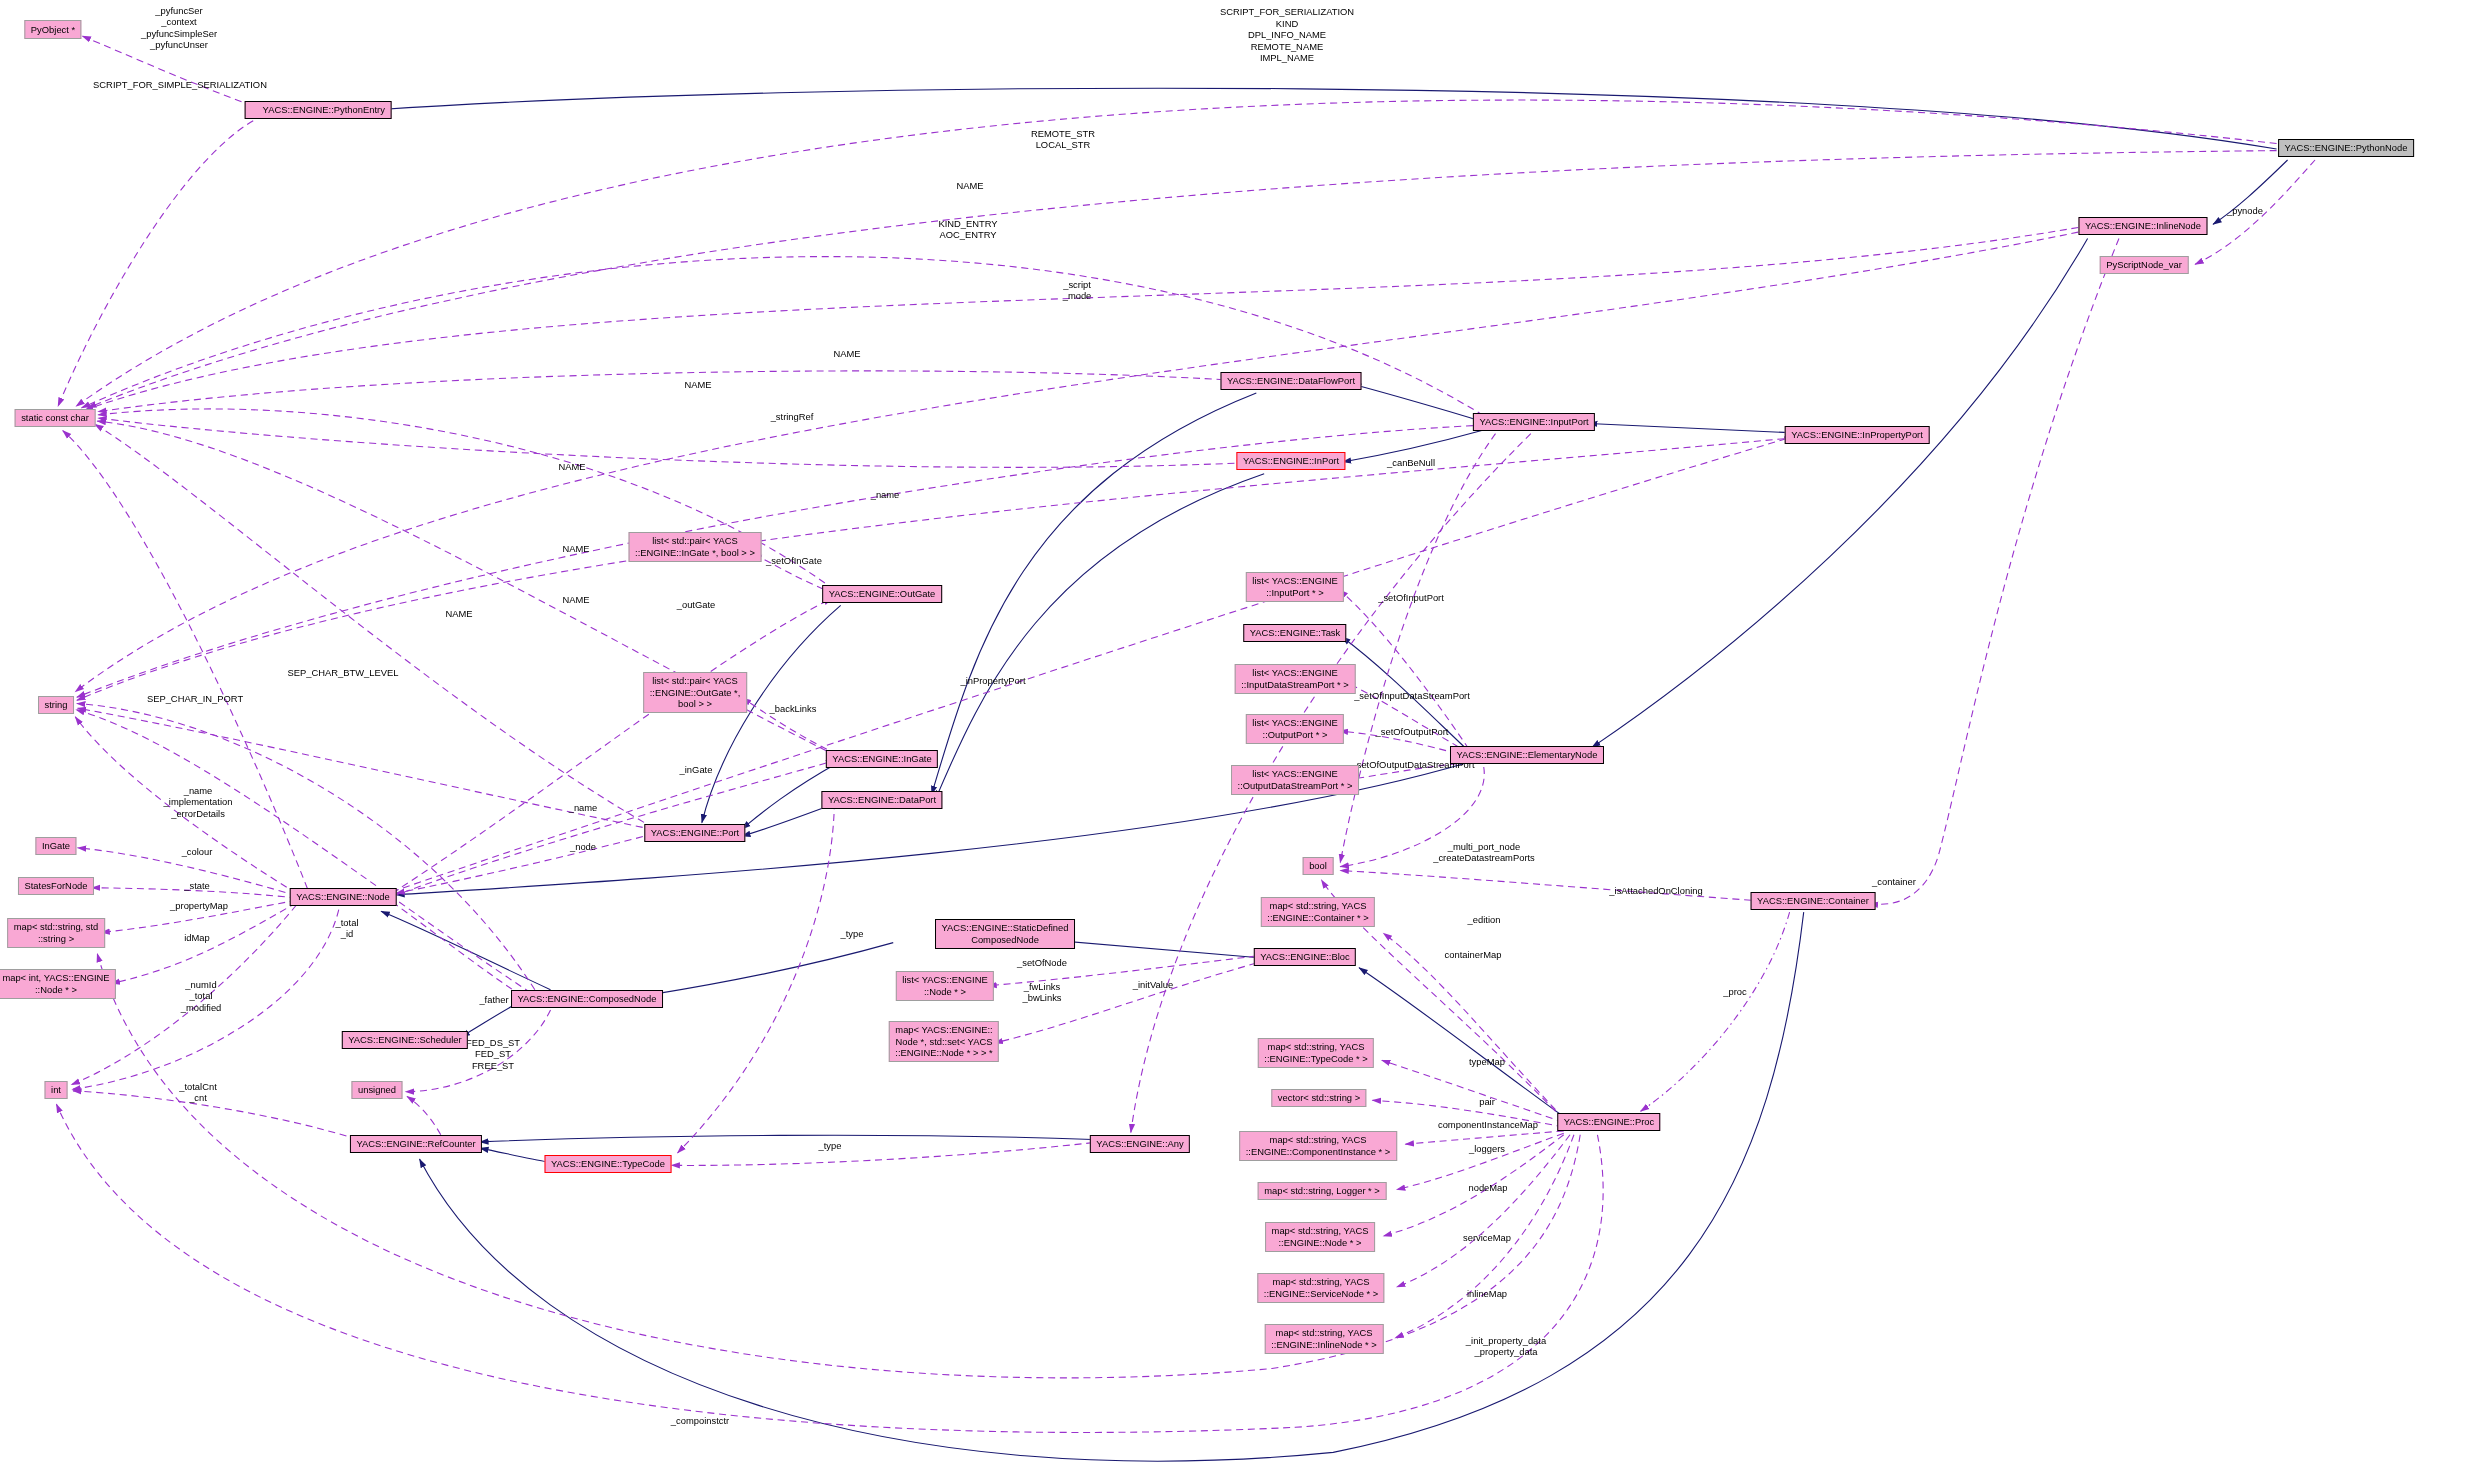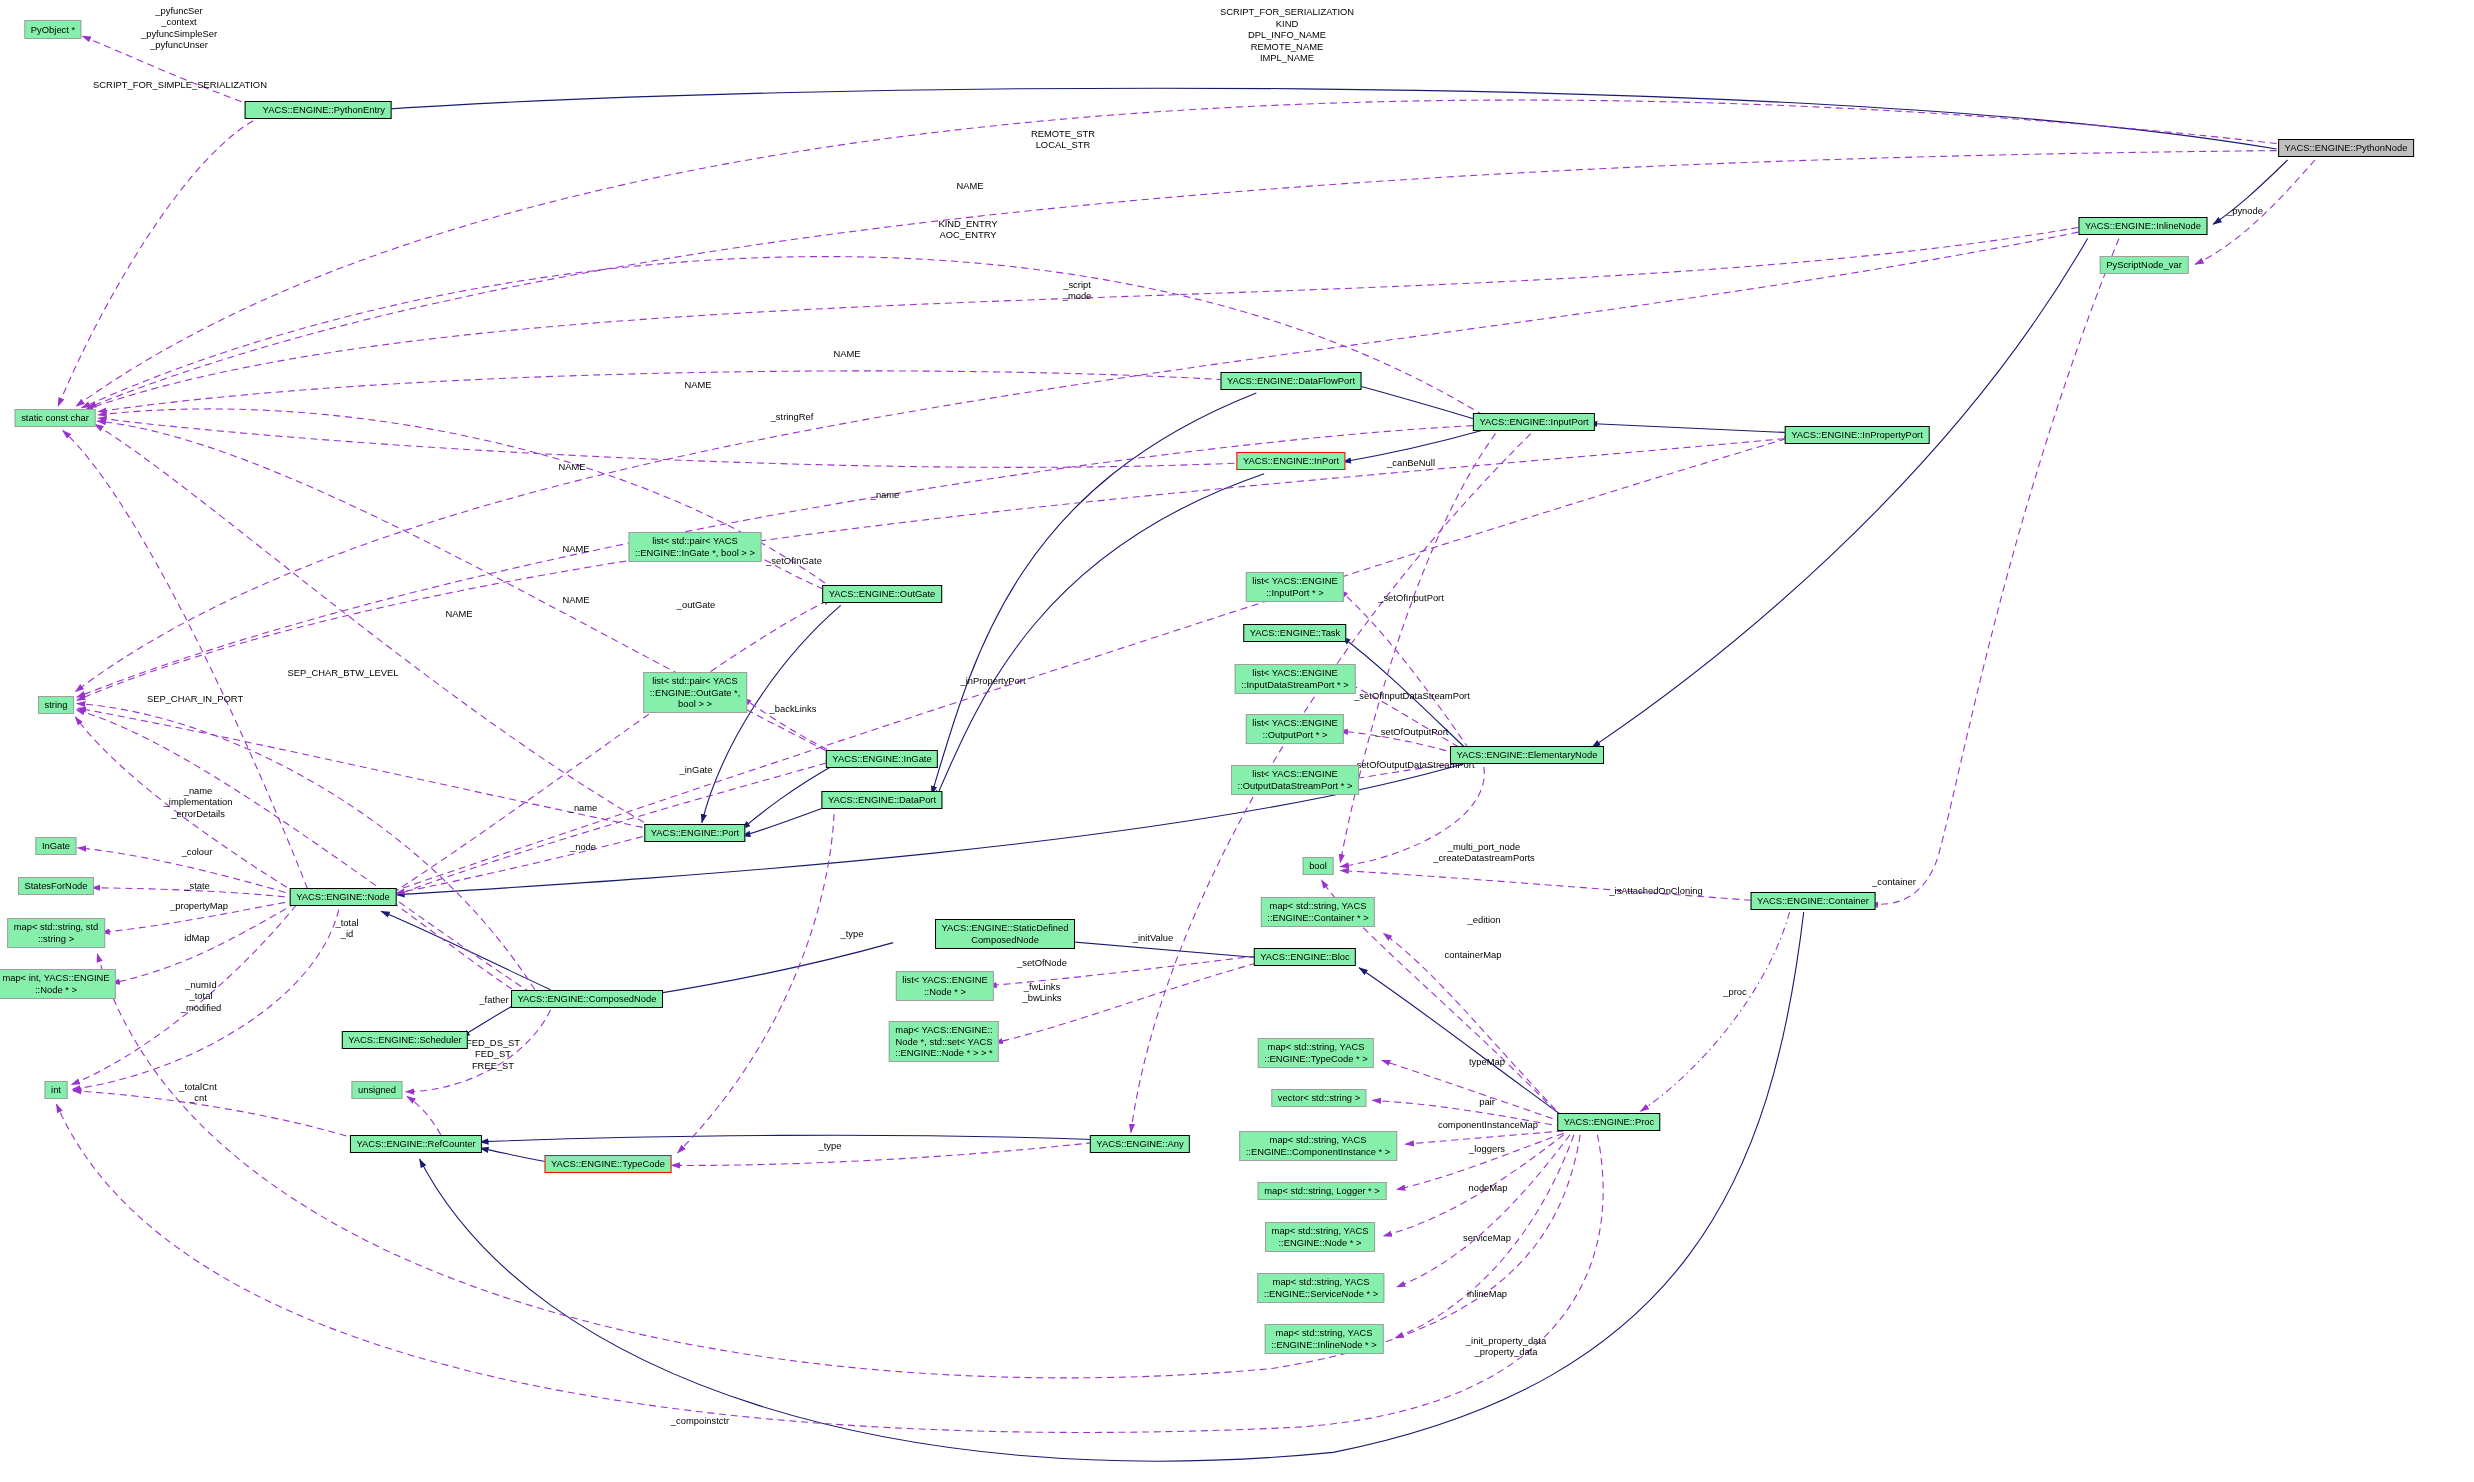--- a/index.html
+++ b/index.html
@@ -1,19 +1,19 @@
 <!DOCTYPE html>
 <html style="font-size:12.5px"><head>
 <meta charset="utf-8">
 <style>
   html,body{margin:0;padding:0;background:#ffffff;}
   #canvas{position:relative;width:2475px;height:1483px;background:#ffffff;overflow:hidden;
           font-family:"Liberation Sans","DejaVu Sans",sans-serif;}
   #edge-layer{position:absolute;left:0;top:0;width:2475px;height:1483px;}
-  .class-box{position:absolute;background:#86efac;border:0.8px solid #000000;color:#000000;
+  .class-box{position:absolute;background:#f9a8d4;border:0.8px solid #000000;color:#000000;
              font-size:9.4px;line-height:1.22;text-align:center;padding:2.4px 5.5px;white-space:nowrap;
              transform:translateX(-50%);z-index:3;}
   .class-box.gray{border-color:#9e9e9e;}
   .class-box.red{border-color:#ff0000;}
   .class-box.main{background:#bfbfbf;}
   .edge-label{position:absolute;color:#000000;font-size:9.4px;line-height:1.22;text-align:center;
               white-space:nowrap;transform:translateX(-50%);z-index:2;}
   path.edge{fill:none;}
   path.dashed{stroke-dasharray:9,6;}
   path.dashdot{stroke-dasharray:9,5,2,5;}
@@ -427,21 +427,21 @@
       <div class="edge-label" style="left: 852px; top: 928px;">
         <div>_type</div>
       </div>
       <div class="edge-label" style="left: 1042px; top: 957px;">
         <div>_setOfNode</div>
       </div>
       <div class="edge-label" style="left: 1042px; top: 981px;">
         <div>_fwLinks</div>
         <div>_bwLinks</div>
       </div>
-      <div class="edge-label" style="left: 1153px; top: 932px;">
+      <div class="edge-label" style="left: 1153px; top: 979px;">
         <div>_initValue</div>
       </div>
       <div class="edge-label" style="left: 494px; top: 994px;">
         <div>_father</div>
       </div>
       <div class="edge-label" style="left: 493px; top: 1037px;">
         <div>FED_DS_ST</div>
         <div>FED_ST</div>
         <div>FREE_ST</div>
       </div>

